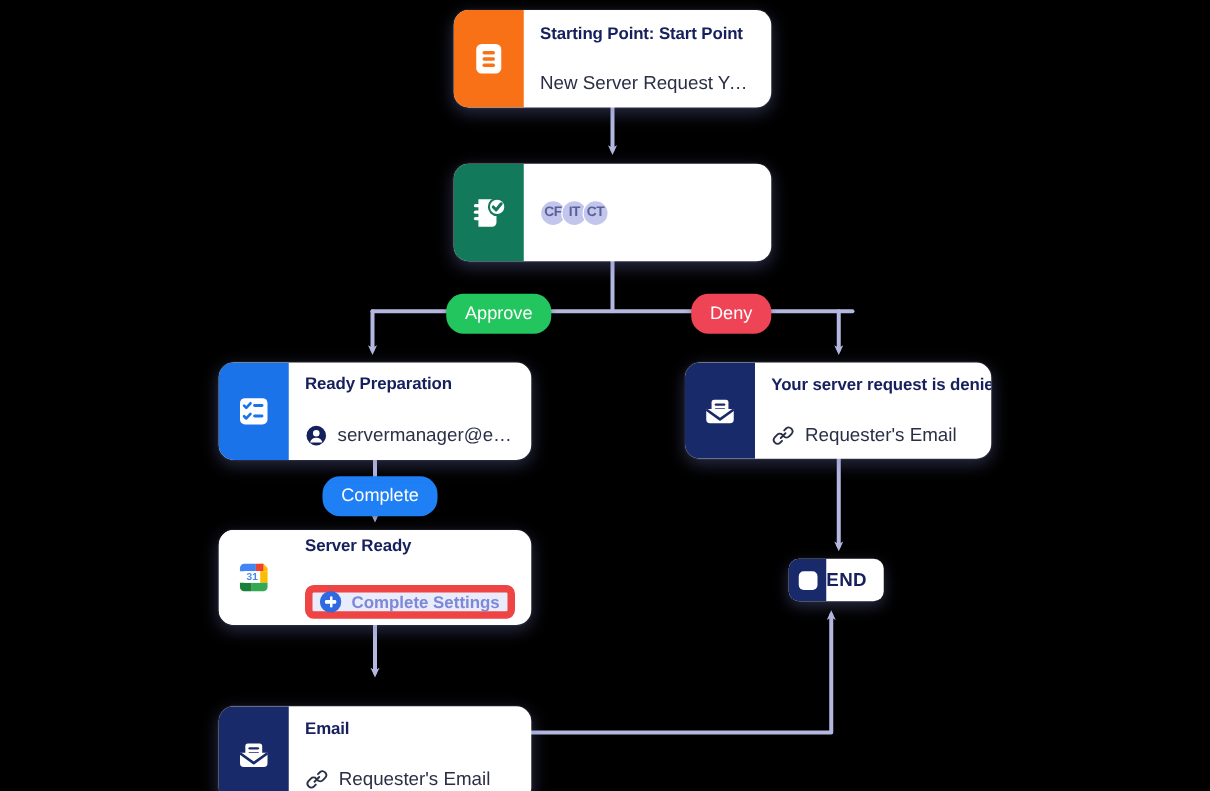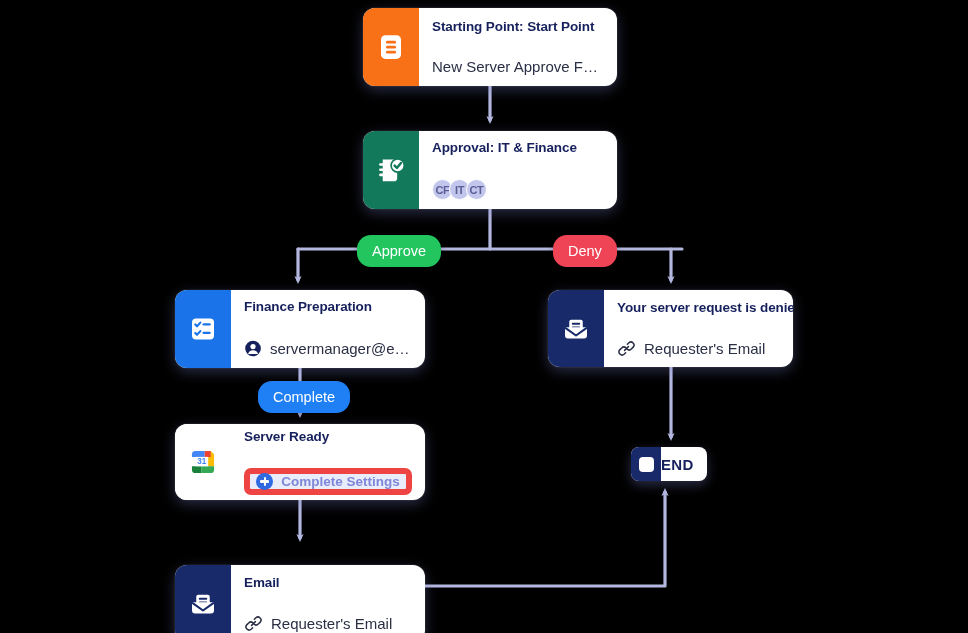--- a/index.html
+++ b/index.html
@@ -186,37 +186,36 @@
     <div class="icon-pane">
       <svg class="ico" width="30" height="30" viewBox="0 0 24 24">
         <rect x="4" y="2.5" width="16" height="19" rx="3.5" fill="#ffffff"></rect>
         <rect x="8" y="7" width="8" height="2.2" rx="1.1" fill="#f97116"></rect>
         <rect x="8" y="11" width="8" height="2.2" rx="1.1" fill="#f97116"></rect>
         <rect x="8" y="15" width="8" height="2.2" rx="1.1" fill="#f97116"></rect>
       </svg>
     </div>
     <div class="body">
       <div class="title">Starting Point: Start Point</div>
-      <div class="subtitle">New Server Approve Form</div>
+      <div class="subtitle">New Server Request Your</div>
     </div>
   </div>
 
   <div class="node" id="node-approval">
     <div class="icon-pane">
       <svg class="ico" width="31" height="31" viewBox="0 0 24 24">
         <path d="M5.2 3.4h8.6a2.6 2.6 0 0 1 2.6 2.6v11.8a2.6 2.6 0 0 1-2.6 2.6H5.2z" fill="#ffffff"></path>
         <rect x="2.4" y="6.4" width="4" height="2" rx="1" fill="#ffffff"></rect>
         <rect x="2.4" y="10.4" width="4" height="2" rx="1" fill="#ffffff"></rect>
         <rect x="2.4" y="14.4" width="4" height="2" rx="1" fill="#ffffff"></rect>
         <circle cx="16.8" cy="8.1" r="5.1" fill="#ffffff" stroke="#13795b" stroke-width="1.3"></circle>
         <path d="M14.4 8.2 L16.2 10.0 L19.3 6.2" fill="none" stroke="#13795b" stroke-width="1.9" stroke-linecap="round" stroke-linejoin="round"></path>
       </svg>
     </div>
     <div class="body">
-      <div class="title">Approval: IT &amp; Finance</div>
       <div class="avatars">
         <div class="avatar">CF</div>
         <div class="avatar">IT</div>
         <div class="avatar">CT</div>
       </div>
     </div>
   </div>
 
   <div class="pill" id="pill-approve">Approve</div>
   <div class="pill" id="pill-deny">Deny</div>
@@ -226,21 +225,21 @@
     <div class="icon-pane">
       <svg class="ico" width="30" height="30" viewBox="0 0 24 24">
         <rect x="3.2" y="3.6" width="17.6" height="16.8" rx="3.2" fill="#ffffff"></rect>
         <path d="M5.8 8.4 L7.2 9.8 L9.9 6.9" fill="none" stroke="#1a73e8" stroke-width="1.7" stroke-linecap="round" stroke-linejoin="round"></path>
         <path d="M5.8 15.2 L7.2 16.6 L9.9 13.7" fill="none" stroke="#1a73e8" stroke-width="1.7" stroke-linecap="round" stroke-linejoin="round"></path>
         <rect x="11.6" y="7.3" width="6.6" height="1.9" rx="0.95" fill="#1a73e8"></rect>
         <rect x="11.6" y="14.1" width="6.6" height="1.9" rx="0.95" fill="#1a73e8"></rect>
       </svg>
     </div>
     <div class="body">
-      <div class="title">Finance Preparation</div>
+      <div class="title">Ready Preparation</div>
       <div class="sub-row">
         <svg class="ico" width="21" height="21" viewBox="0 0 24 24">
           <circle cx="12" cy="12" r="10.4" fill="#16205c"></circle>
           <circle cx="12" cy="9.4" r="3.5" fill="#ffffff"></circle>
           <path d="M5.4 19.4a6.8 6.8 0 0 1 13.2 0z" fill="#ffffff"></path>
         </svg>
         <span class="sub-text">servermanager@exam...</span>
       </div>
     </div>
   </div>

